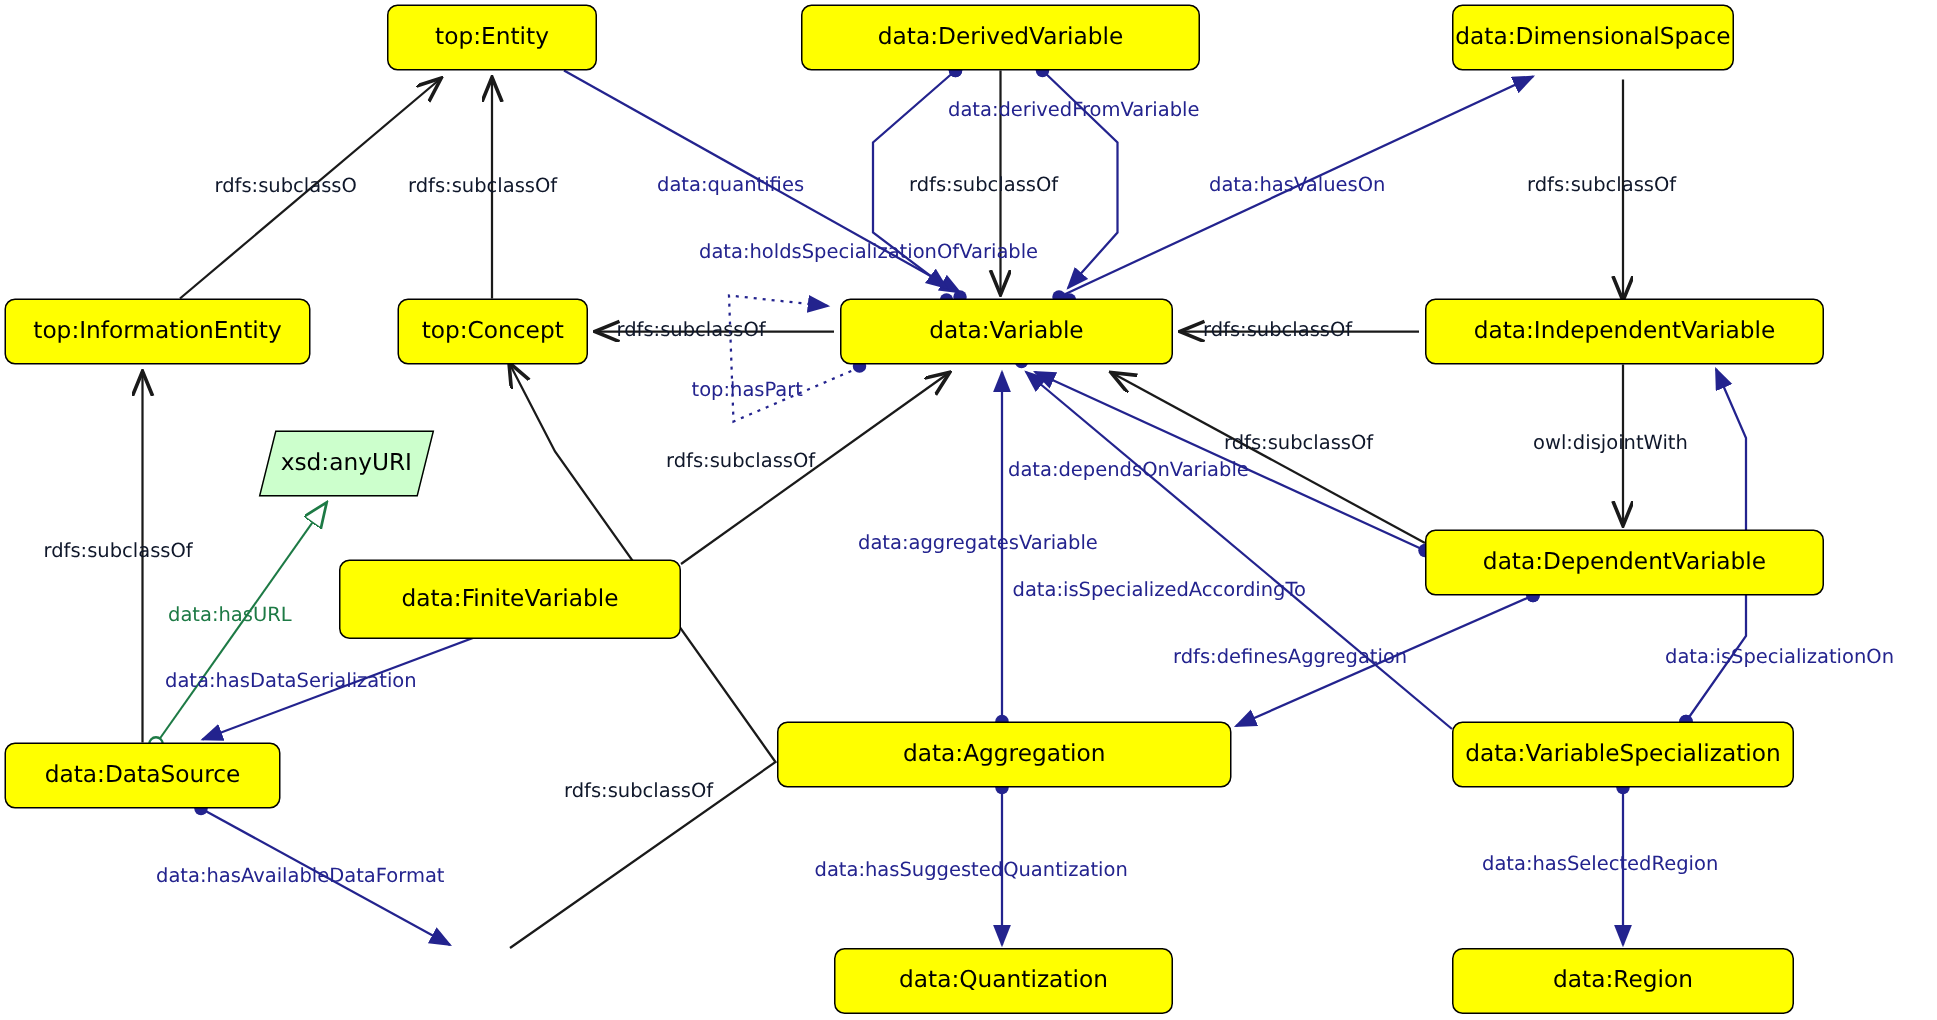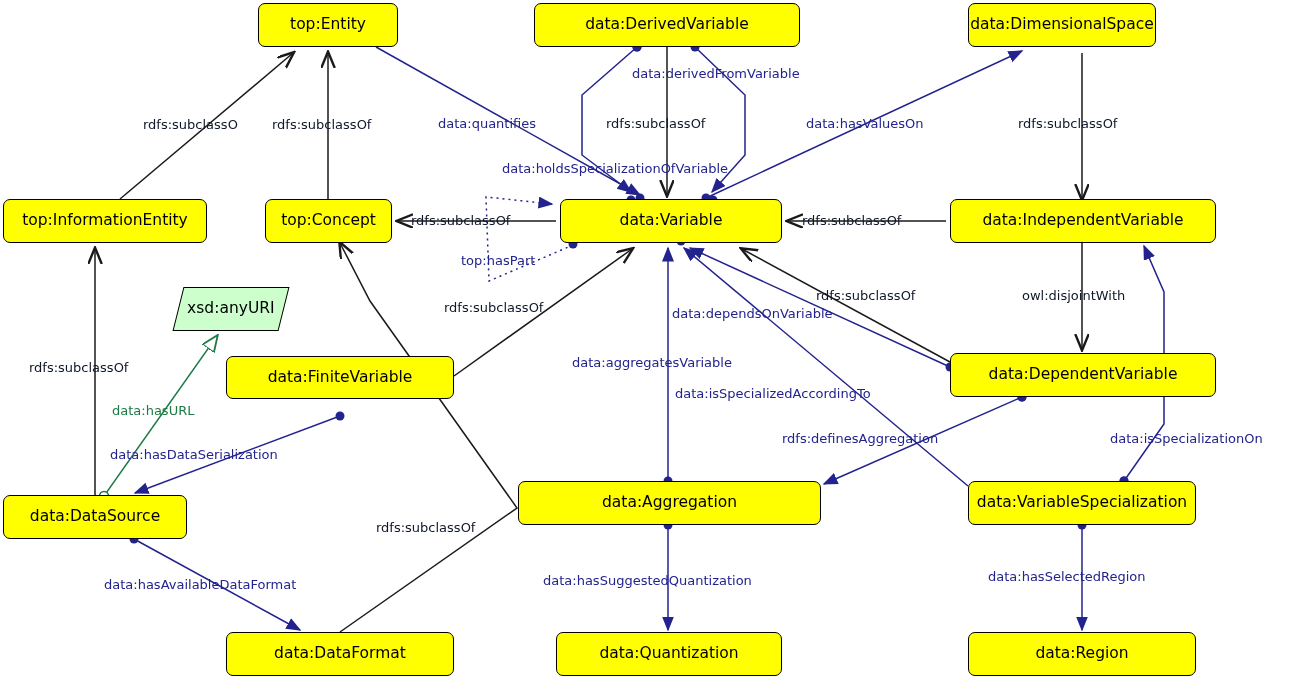--- a/index.html
+++ b/index.html
@@ -185,53 +185,50 @@
   </div>
   <div class="node class-node" style="left:560px; top:199px; width:222px; height:44px;">
     <span>data:Variable</span>
   </div>
   <div class="node class-node" style="left:950px; top:199px; width:266px; height:44px;">
     <span>data:IndependentVariable</span>
   </div>
   <div class="node datatype-node" style="left:178px; top:287px; width:106px; height:44px;">
     <span>xsd:anyURI</span>
   </div>
-  <div class="node class-node" style="left:226px; top:356px; width:228px; height:43px;">
+  <div class="node class-node" style="left:226px; top:373px; width:228px; height:53px;">
     <span>data:FiniteVariable</span>
   </div>
   <div class="node class-node" style="left:950px; top:353px; width:266px; height:44px;">
     <span>data:DependentVariable</span>
   </div>
   <div class="node class-node" style="left:3px; top:495px; width:184px; height:44px;">
     <span>data:DataSource</span>
   </div>
   <div class="node class-node" style="left:518px; top:481px; width:303px; height:44px;">
     <span>data:Aggregation</span>
   </div>
   <div class="node class-node" style="left:968px; top:481px; width:228px; height:44px;">
     <span>data:VariableSpecialization</span>
-  </div>
-  <div class="node class-node" style="left:226px; top:632px; width:228px; height:44px;">
-    <span>data:DataFormat</span>
   </div>
   <div class="node class-node" style="left:556px; top:632px; width:226px; height:44px;">
     <span>data:Quantization</span>
   </div>
   <div class="node class-node" style="left:968px; top:632px; width:228px; height:44px;">
     <span>data:Region</span>
   </div>
 
   <div class="edge-label subclass" style="left:143px; top:118px;">rdfs:subclassO</div>
   <div class="edge-label subclass" style="left:272px; top:118px;">rdfs:subclassOf</div>
   <div class="edge-label" style="left:438px; top:117px;">data:quantifies</div>
   <div class="edge-label" style="left:632px; top:67px;">data:derivedFromVariable</div>
   <div class="edge-label subclass" style="left:606px; top:117px;">rdfs:subclassOf</div>
   <div class="edge-label" style="left:806px; top:117px;">data:hasValuesOn</div>
   <div class="edge-label subclass" style="left:1018px; top:117px;">rdfs:subclassOf</div>
-  <div class="edge-label" style="left:466px; top:162px;margin-left:36px;">data:holdsSpecializationOfVariable</div>
+  <div class="edge-label" style="left:466px; top:162px;">data:holdsSpecializationOfVariable</div>
   <div class="edge-label subclass" style="left:411px; top:214px;">rdfs:subclassOf</div>
   <div class="edge-label subclass" style="left:802px; top:214px;">rdfs:subclassOf</div>
   <div class="edge-label" style="left:461px; top:254px;">top:hasPart</div>
   <div class="edge-label subclass" style="left:29px; top:361px;">rdfs:subclassOf</div>
   <div class="edge-label subclass" style="left:444px; top:301px;">rdfs:subclassOf</div>
   <div class="edge-label" style="left:672px; top:307px;">data:dependsOnVariable</div>
   <div class="edge-label subclass" style="left:816px; top:289px;">rdfs:subclassOf</div>
   <div class="edge-label subclass" style="left:1022px; top:289px;">owl:disjointWith</div>
   <div class="edge-label datatype" style="left:112px; top:404px;">data:hasURL</div>
   <div class="edge-label" style="left:572px; top:356px;">data:aggregatesVariable</div>

